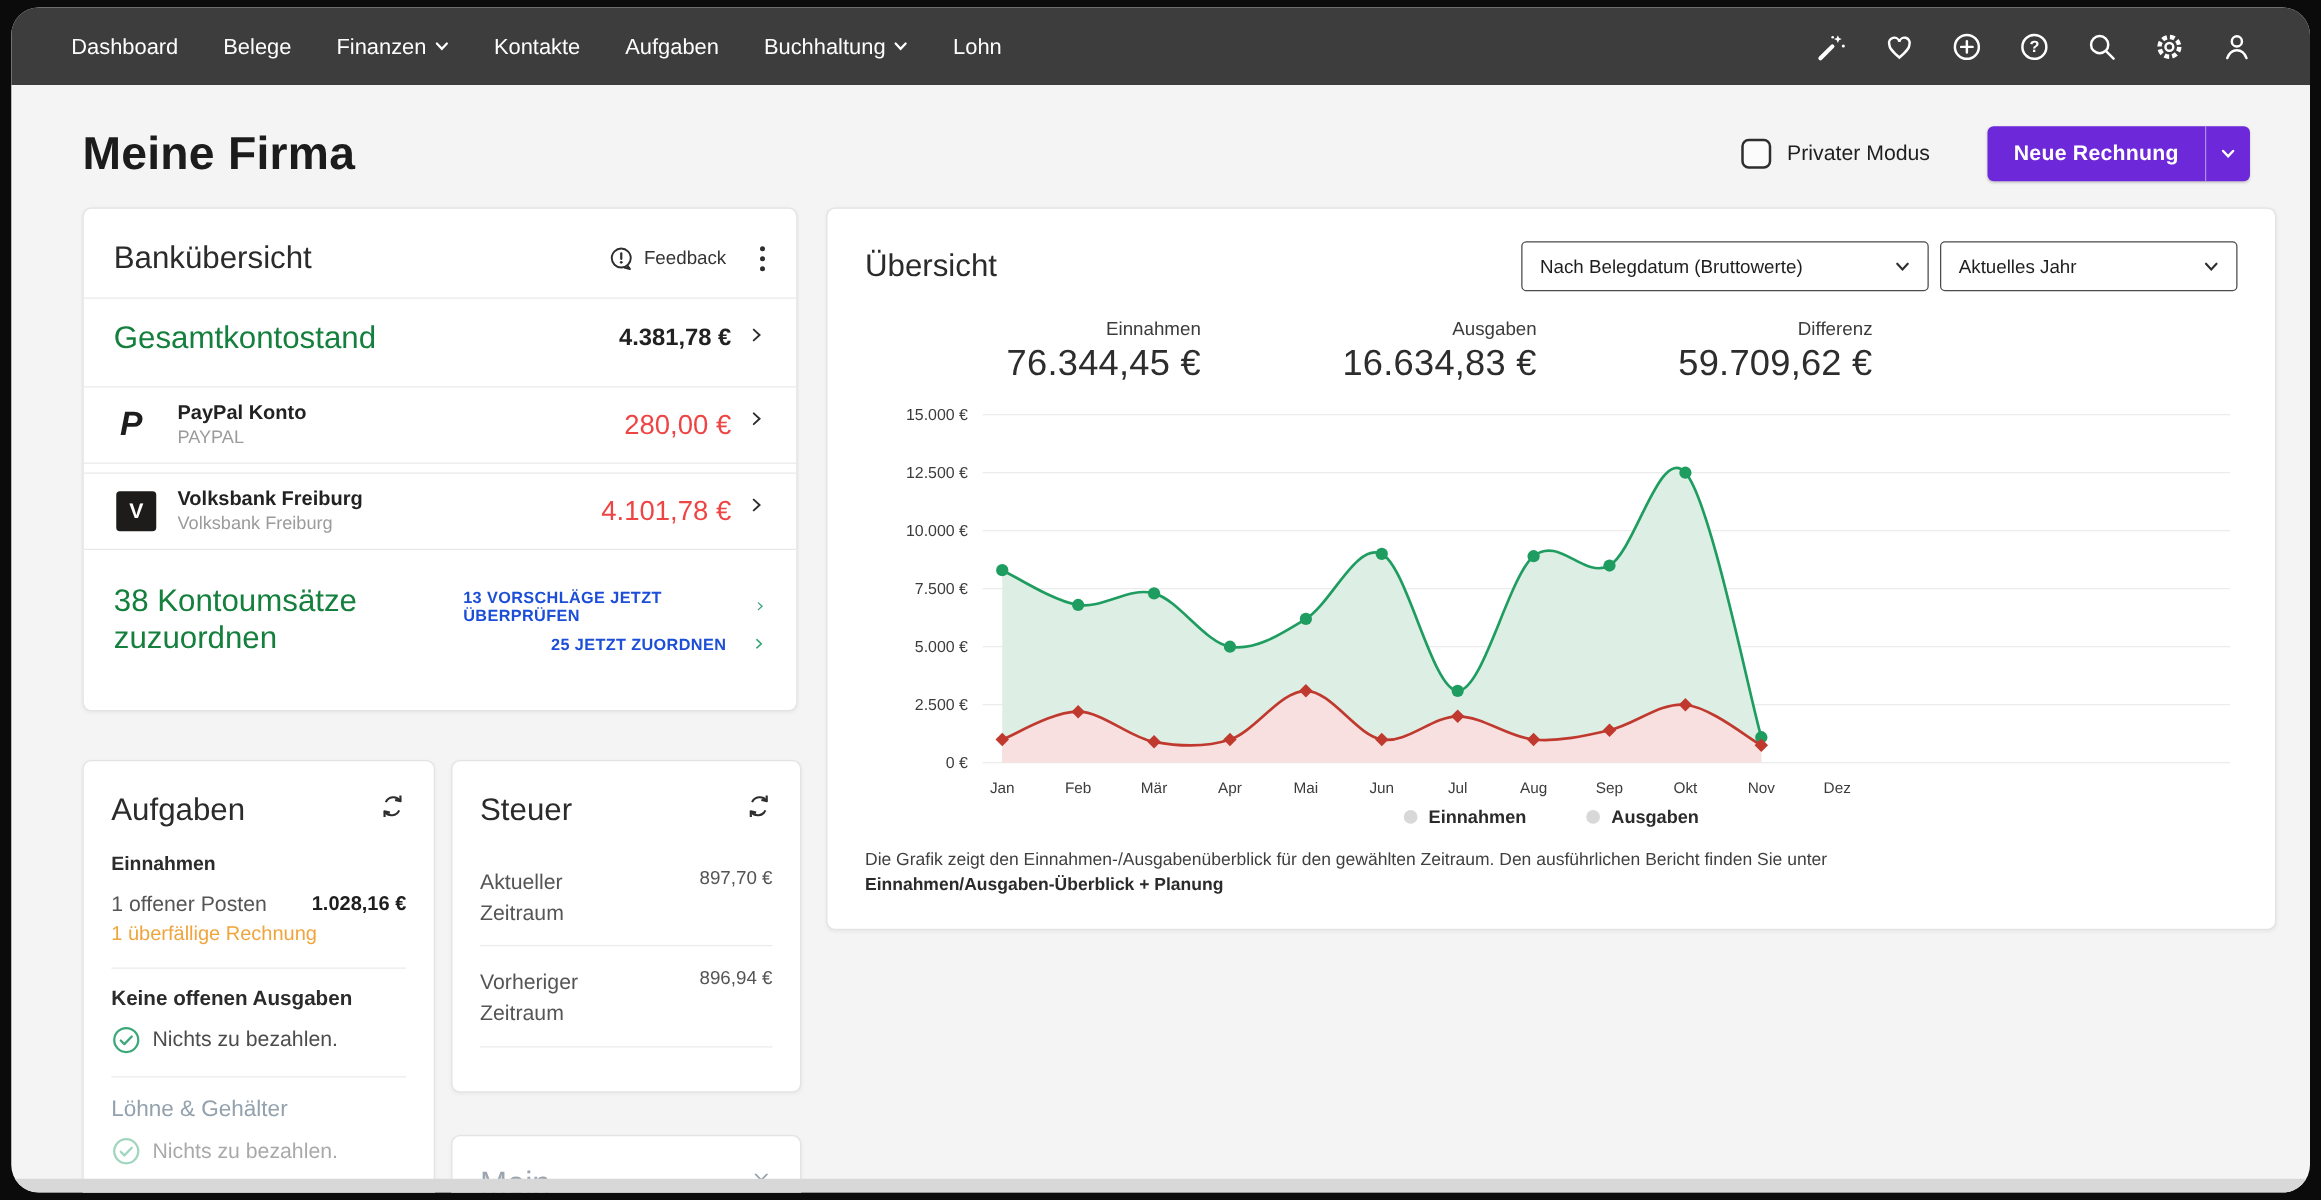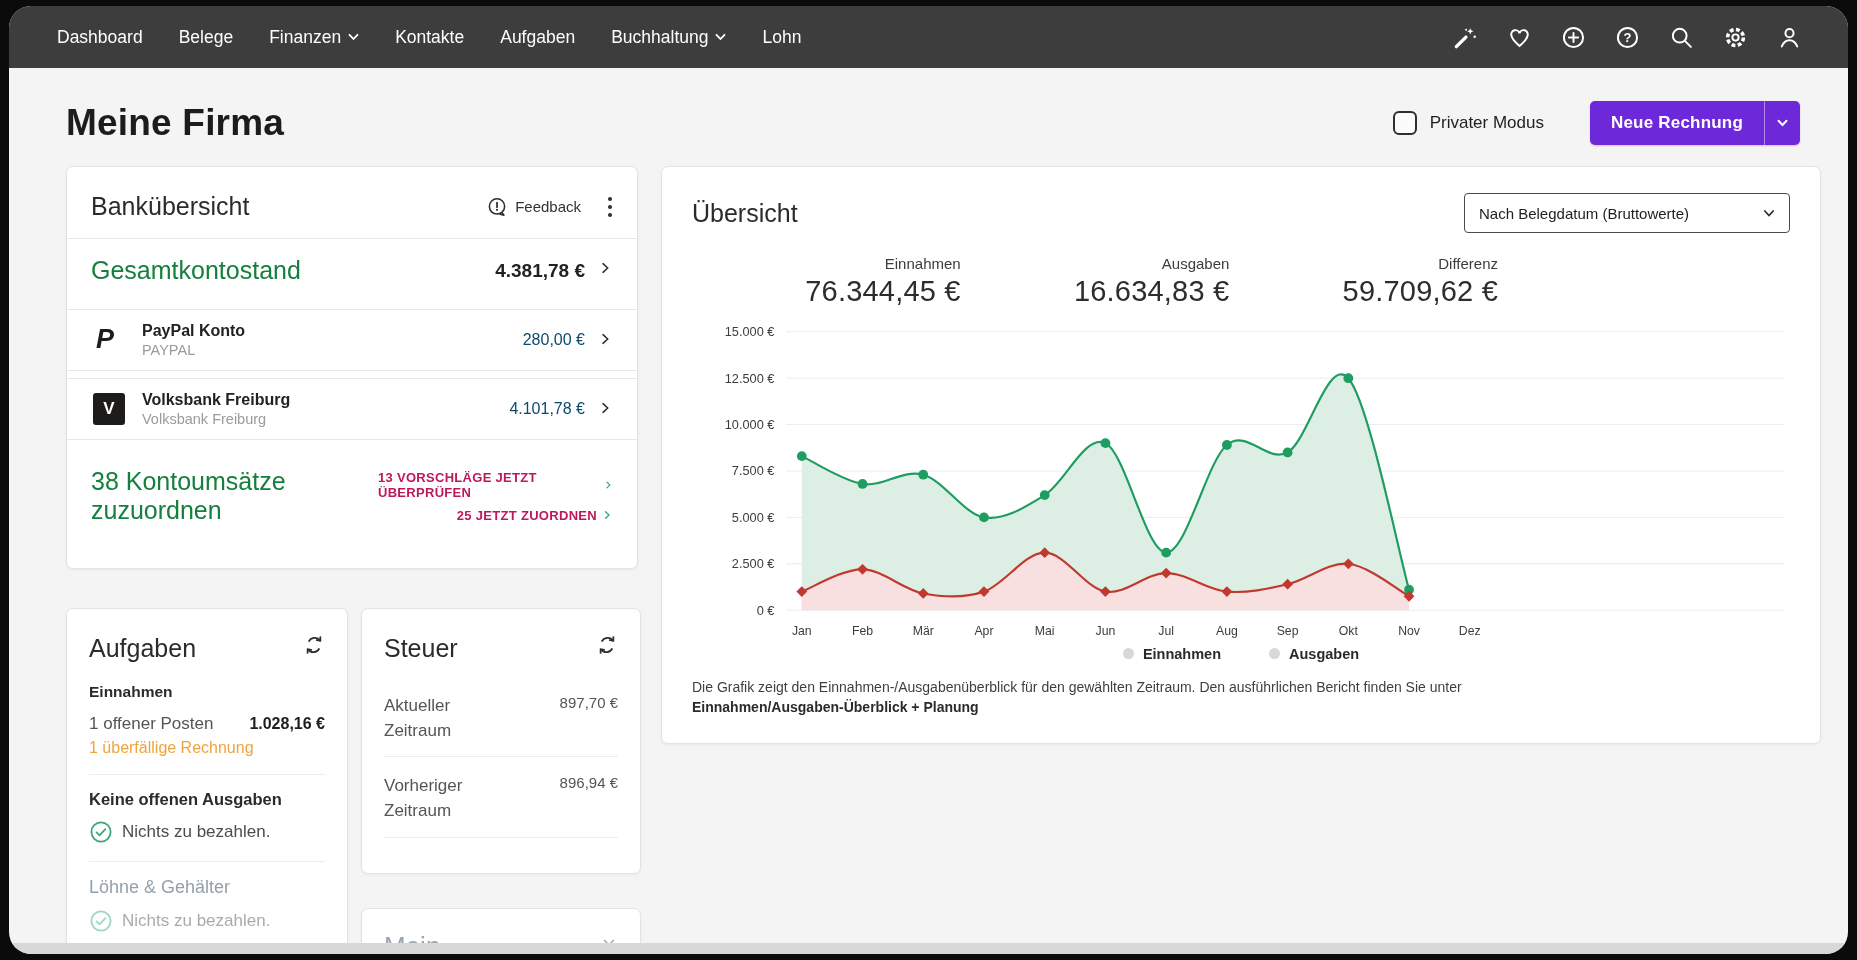--- a/index.html
+++ b/index.html
@@ -60,23 +60,23 @@
   .b-row-right { margin-left:auto; display:flex; gap:12px; }
   .b-total-value { font-size:19px; font-weight:700; color:#222; }
   .acct { border-bottom:1px solid #e9e9e9; margin:7px 0; padding:12px 24px; }
   .acct-logo { width:36px; height:36px; margin-right:15px; display:flex; align-items:center; justify-content:center; }
   .pp-mono { position:relative; width:26px; height:32px; font-style:italic; font-weight:800; font-size:27px; color:#1d1d1d; }
   .pp-mono .p2 { position:absolute; left:6px; top:4px; color:#6d7278; z-index:-1; }
   .vb-logo { width:32px; height:32px; background:#1d1c1a; border-radius:3px; color:#fff;
     display:flex; align-items:center; justify-content:center; font-weight:800; font-size:17px; }
   .acct-texts .name { font-size:16px; font-weight:700; color:#222; }
   .acct-texts .sub  { font-size:14.5px; color:#9b9b9b; margin-top:2px; }
-  .acct-value { font-size:16px; color:#0c4a6e; }
+  .acct-value { font-size:22px; color:#ef4444; }
   .assign-links { margin-left:auto; display:flex; flex-direction:column; align-items:flex-end; gap:8px; }
-  .g-link { display:flex; align-items:center; gap:4px; color:#be185d; font-size:13px; font-weight:700;
+  .g-link { display:flex; align-items:center; gap:20px; color:#1d4ed8; font-size:13px; font-weight:700;
     letter-spacing:.3px; cursor:pointer; }
   
   .pad-card { padding:25px 22px; }
   .card-head-row { display:flex; align-items:flex-start; }
   .refresh-btn { margin-left:auto; cursor:pointer; }
   .sec-head { font-size:15.5px; font-weight:700; color:#2b2b2b; margin-top:20px; }
   .task-row { display:flex; align-items:center; margin-top:13px; }
   .task-label { font-size:17px; color:#555; }
   .task-value { margin-left:auto; font-size:16px; font-weight:700; color:#1e1e1e; }
   .overdue { font-size:16px; color:#f0a43c; margin-top:5px; }
@@ -374,20 +374,26 @@
       </span>
     </div>
   </section>
 
   <section class="card card-overview">
     <div class="ov-header">
       <span class="card-title">Übersicht</span>
       <div class="ov-selects">
         <div class="select select-1">
           <span class="sel-txt">Nach Belegdatum (Bruttowerte)</span>
+          <svg width="12" height="9" viewBox="0 0 12 9">
+              <path d="M1.8 2 L6 6.6 L10.2 2" fill="none" stroke="#2e2e2e" stroke-width="1.7" stroke-linecap="round"></path>
+            </svg>
+        </div>
+        <div class="select select-2">
+          <span class="sel-txt">Aktuelles Jahr</span>
           <svg width="12" height="9" viewBox="0 0 12 9">
               <path d="M1.8 2 L6 6.6 L10.2 2" fill="none" stroke="#2e2e2e" stroke-width="1.7" stroke-linecap="round"></path>
             </svg>
         </div>
       </div>
     </div>
 
     <div class="stats-row">
       <div class="stat">
         <div class="stat-label">Einnahmen</div>

